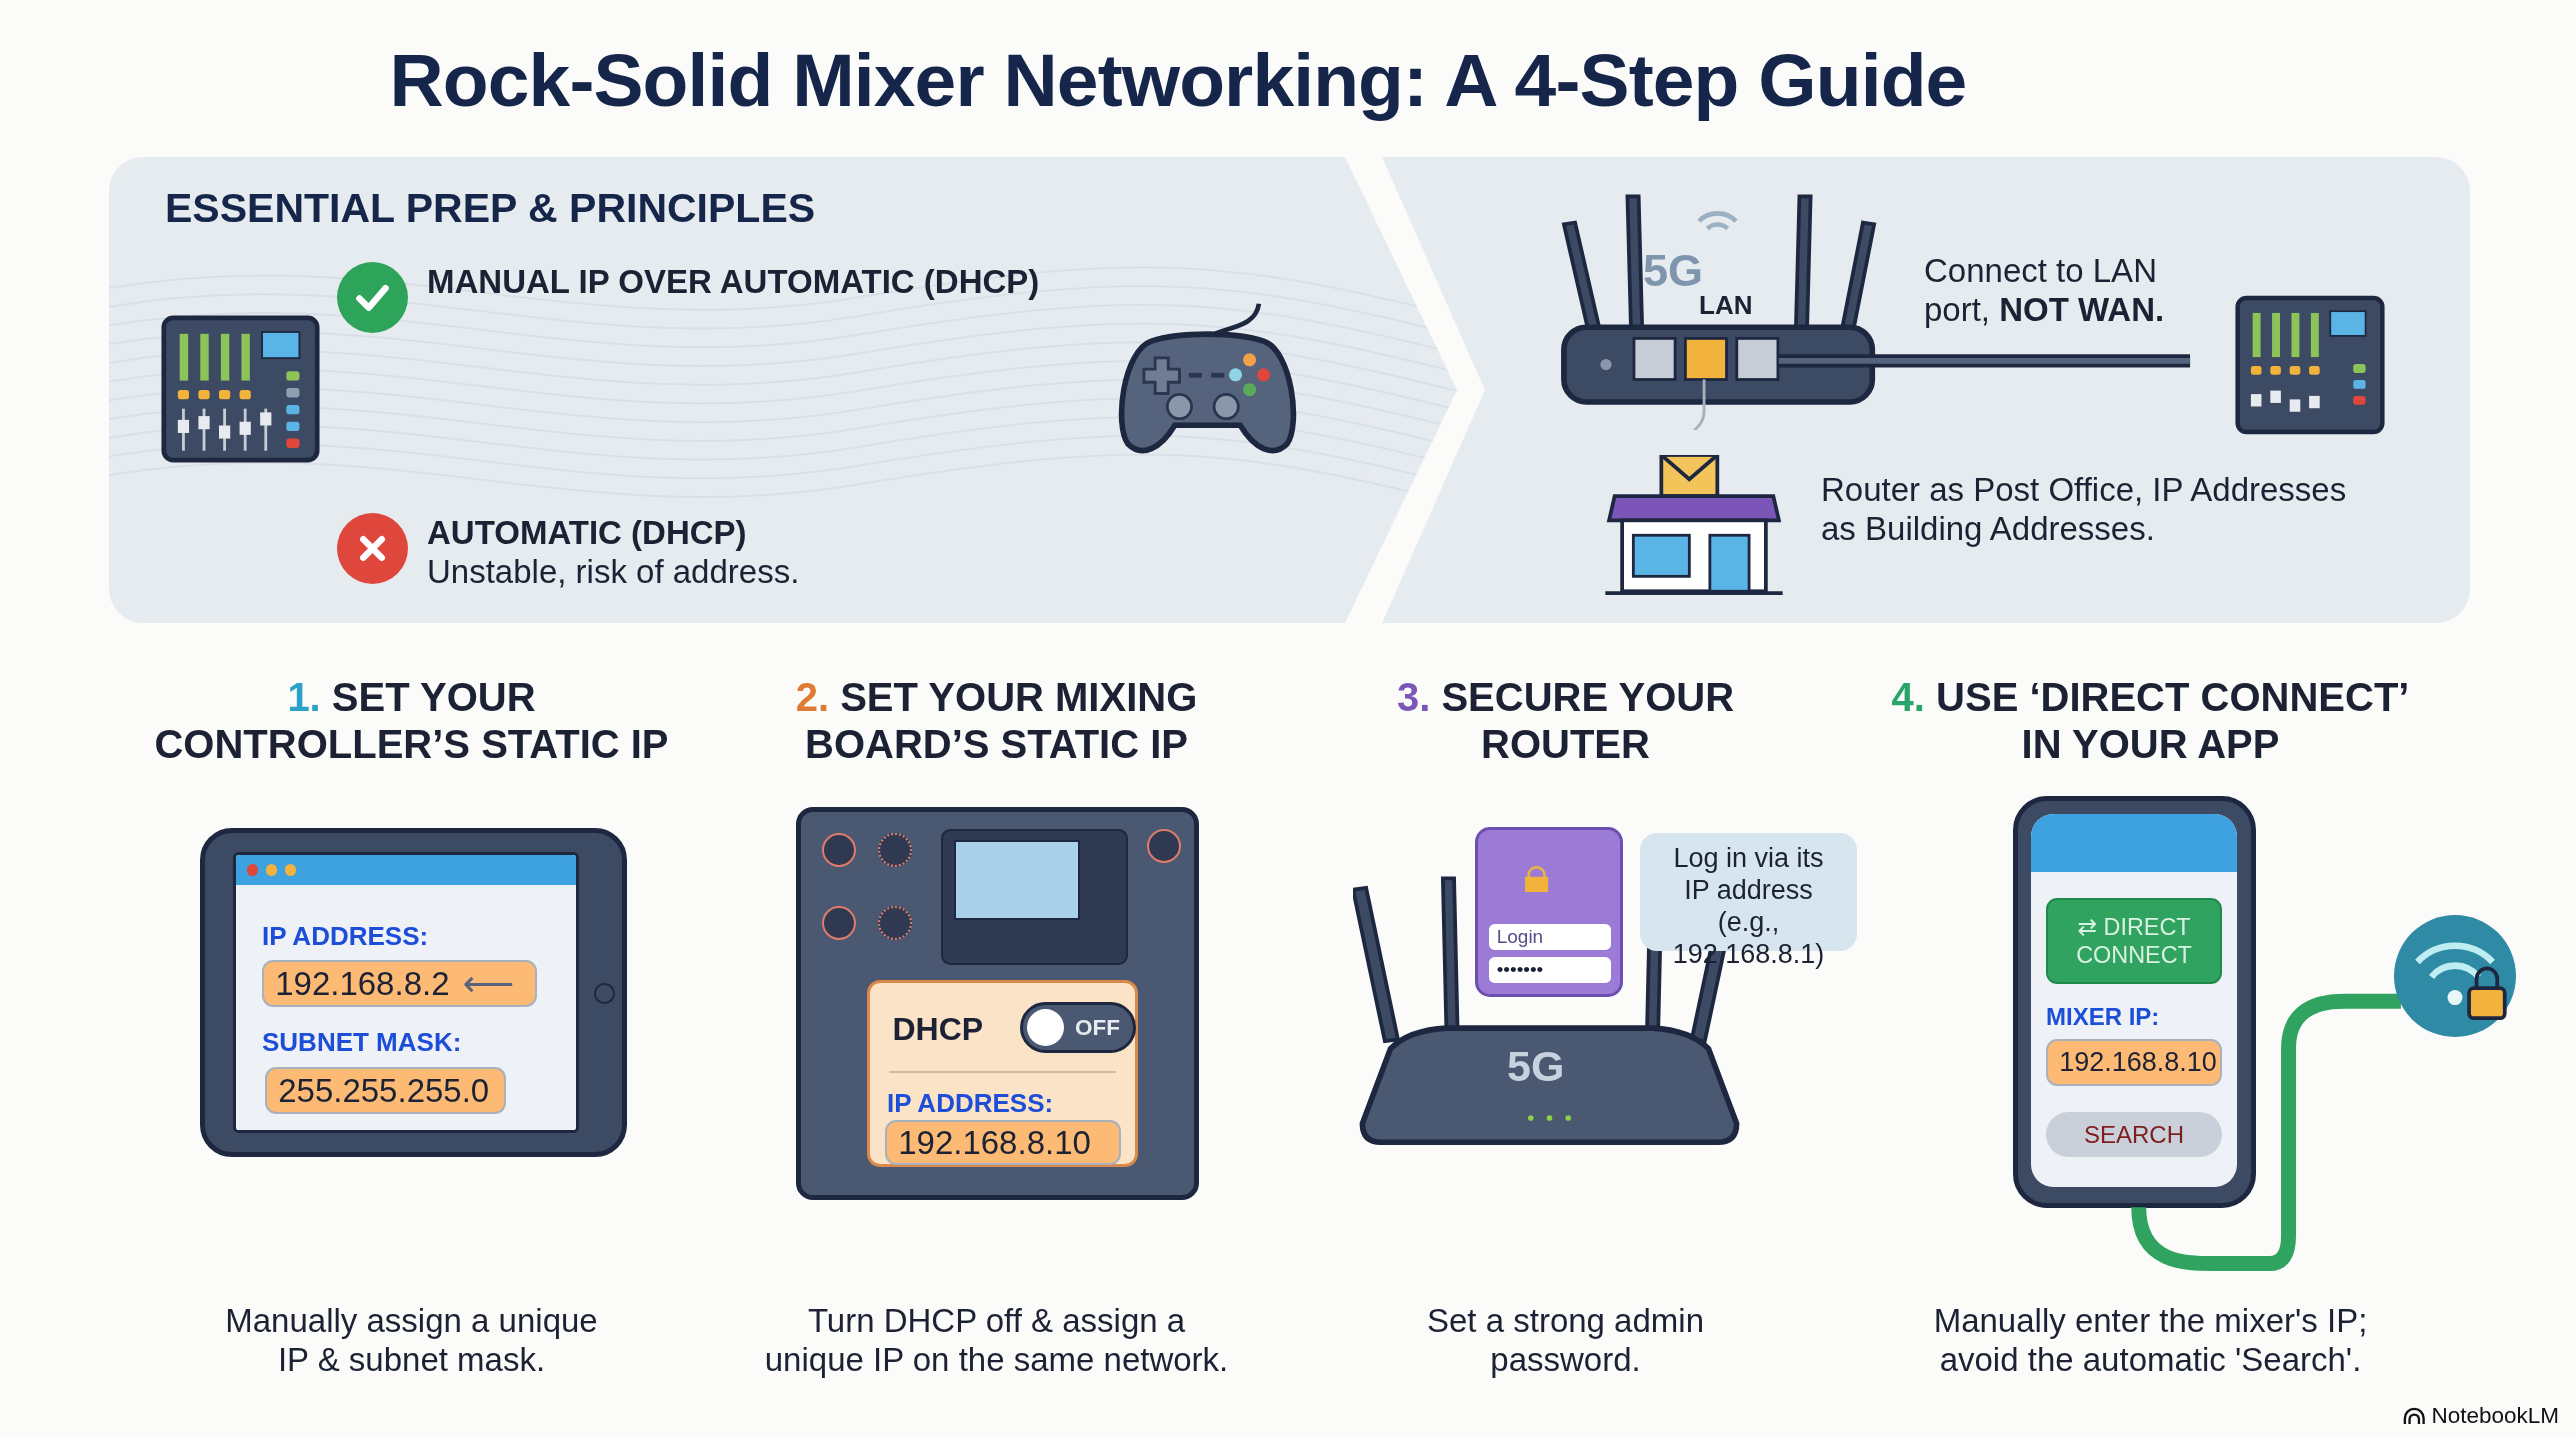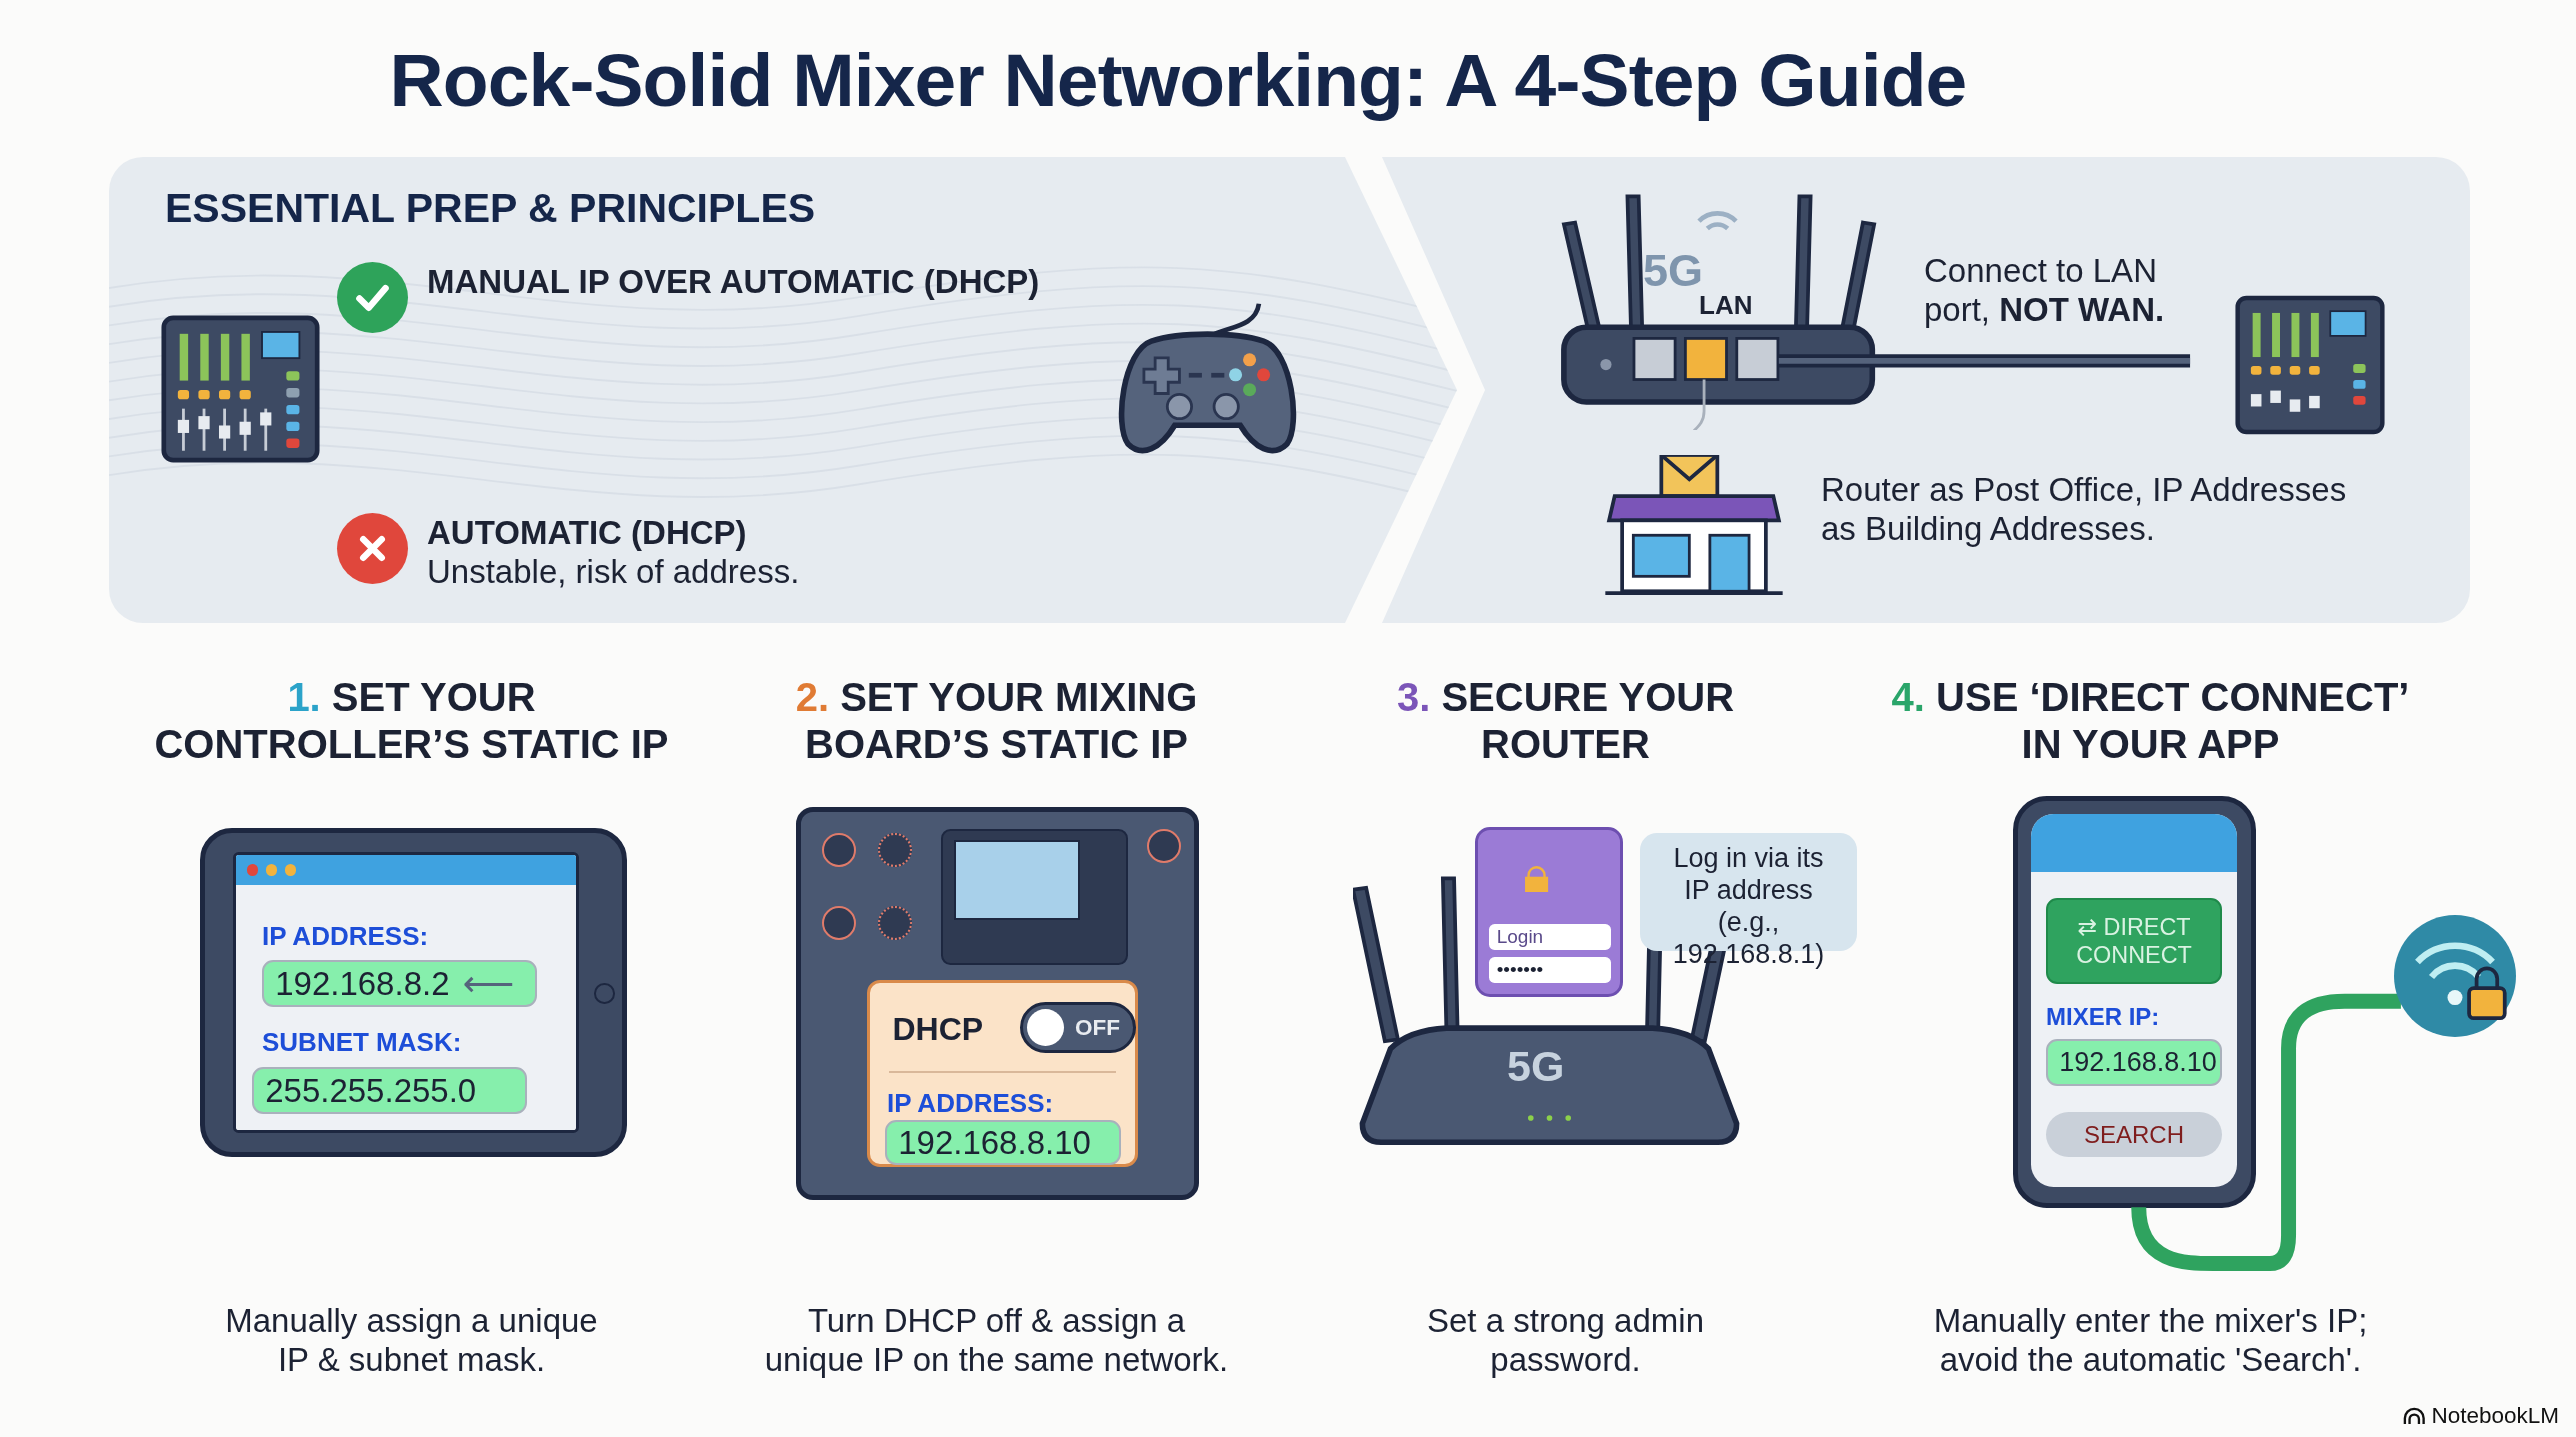--- a/index.html
+++ b/index.html
@@ -25,21 +25,21 @@
 
   .note-text { position: absolute; font-size: 33px; line-height: 39px; color: #1c2233; }
 
   
   .step-head { position: absolute; top: 674px; width: 599px; text-align: center; font-size: 40px; font-weight: 700;
     line-height: 47px; color: #1c2233; }
   .step-head .num { font-weight: 700; }
   .step-desc { position: absolute; top: 1301px; width: 599px; text-align: center; font-size: 33px; line-height: 39px; color: #1c2233; }
   .illus { position: absolute; }
 
-  .field { position: absolute; background: #86efac; border: 2.8px solid #a9b1bc; border-radius: 11.2px;
+  .field { position: absolute; background: #fdba74; border: 2.8px solid #a9b1bc; border-radius: 11.2px;
     font-size: 33px; color: #1c2233; display: flex; align-items: center; padding-left: 11.2px; }
   .lbl { position: absolute; font-size: 26px; font-weight: 700; color: #1d4ed8; }
 
   .footer-brand { position: absolute; right: 17px; bottom: 9.4px; font-size: 22.5px; color: #111; display: flex; align-items: center; gap: 5.6px; }
 </style>
 </head>
 <body>
 
 <div class="title">Rock-Solid Mixer Networking: A 4-Step Guide</div>
 
@@ -230,21 +230,21 @@
       <span style="width:11.2px;height:11.2px;border-radius:50%;background:#e0473c"></span>
       <span style="width:11.2px;height:11.2px;border-radius:50%;background:#f2b33d"></span>
       <span style="width:11.2px;height:11.2px;border-radius:50%;background:#f2b33d"></span>
     </div>
     <div class="lbl" style="left:26px;top:66px">IP ADDRESS:</div>
     <div class="field" style="left:26px;top:105px;width:275px;height:47px">
       <span>192.168.8.2</span>
       <span style="margin-left:13px;color:#55637c;font-size:36px">⟵</span>
     </div>
     <div class="lbl" style="left:26px;top:172px">SUBNET MASK:</div>
-    <div class="field" style="left:16px;top:212px;width:275px;height:47px">255.255.255.0</div>
+    <div class="field" style="left:29px;top:212px;width:241px;height:47px">255.255.255.0</div>
   </div>
   <div style="position:absolute;right:7.5px;top:150px;width:20.6px;height:20.6px;border-radius:50%;border:2.8px solid #1d2740"></div>
 </div>
 
 <div class="illus" style="left:796px;top:807px;width:403px;height:393px;background:#4a5872;border:5.6px solid #1d2740;border-radius:17px">
   <div style="position:absolute;left:140px;top:17px;width:187px;height:136px;background:#2f3a52;border:2.8px solid #1d2740;border-radius:9.4px">
     <div style="position:absolute;left:11.2px;top:9.4px;width:126px;height:80px;background:#a8d0ea;border:2.8px solid #1d2740"></div>
   </div>
   <div style="position:absolute;left:20.6px;top:20.6px;width:34px;height:34px;border-radius:50%;background:#2f3a52;border:2.8px solid #e07b6a"></div>
   <div style="position:absolute;left:77px;top:20.6px;width:34px;height:34px;border-radius:50%;background:#2f3a52;border:2.8px dotted #e07b6a"></div>

